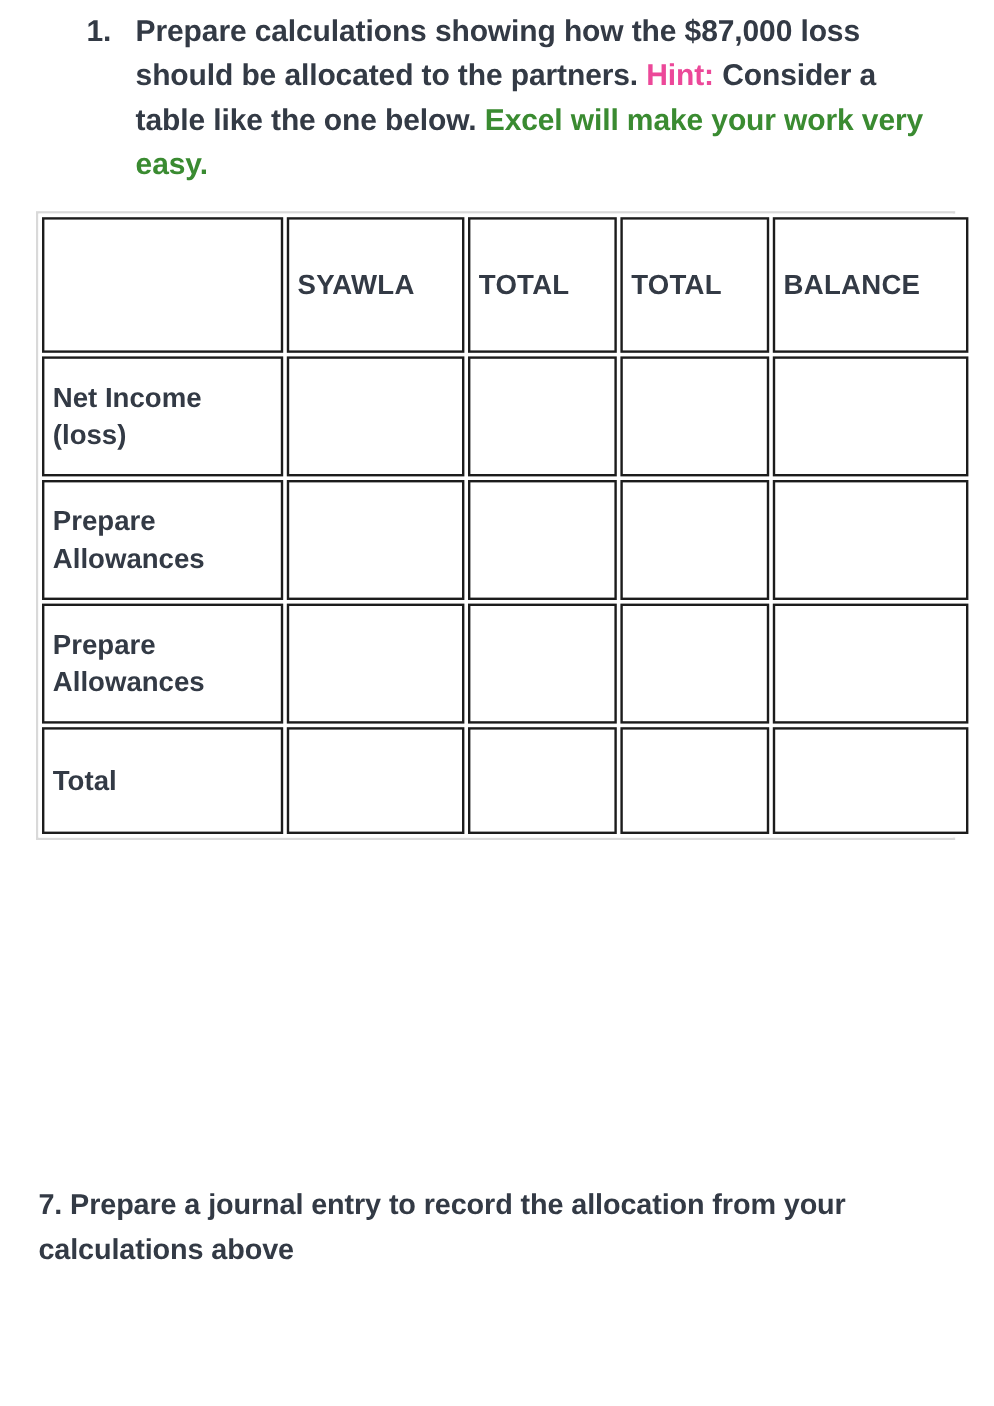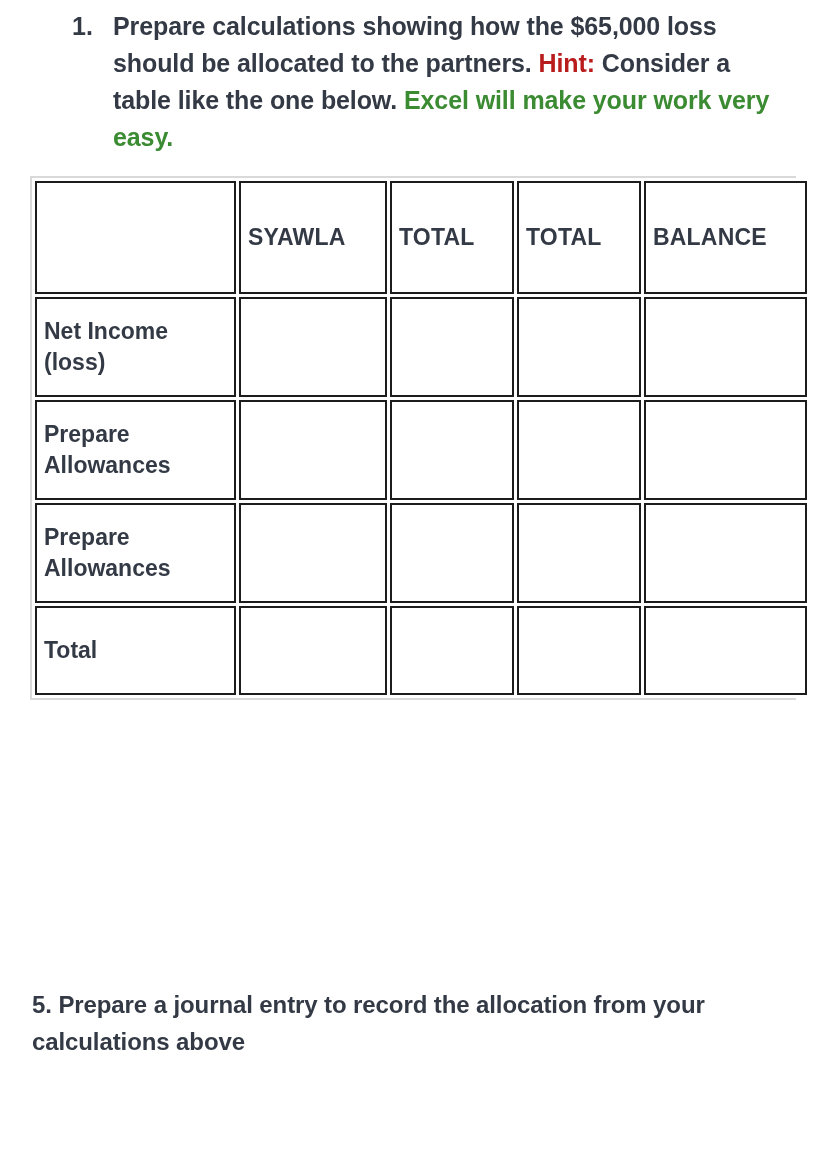--- a/index.html
+++ b/index.html
@@ -40,21 +40,21 @@
   .q1-text {
     font-size: 25px;
     font-weight: bold;
     line-height: 37px;
     color: #333a45;
     width: 680px;
     letter-spacing: -0.1px;
   }
   .hint-label {
     font-weight: bold;
-    color: #b91c1c;
+    color: #ec4899;
   }
   .green {
     color: #3a8b31;
     font-weight: bold;
   }
 
   
   .table-outer {
     position: absolute;
     left: 30px;
@@ -115,21 +115,21 @@
     color: #333a45;
     letter-spacing: -0.1px;
   }
 </style>
 </head>
 <body>
 
 <div class="q1-wrap">
   <div class="q1-row">
     <div class="q1-marker">1.</div>
-    <div class="q1-text"><span>Prepare calculations showing how the $65,000 loss should be allocated to the partners. </span><span class="hint-label">Hint:</span><span> Consider a table like the one below. </span><span class="green">Excel will make your work very easy.</span></div>
+    <div class="q1-text"><span>Prepare calculations showing how the $87,000 loss should be allocated to the partners. </span><span class="hint-label">Hint:</span><span> Consider a table like the one below. </span><span class="green">Excel will make your work very easy.</span></div>
   </div>
 </div>
 
 <div class="table-outer">
   <table class="alloc">
     <colgroup>
       <col class="c-label">
       <col class="c-sy">
       <col class="c-rev">
       <col class="c-tot">
@@ -173,13 +173,13 @@
         <td class="label-cell">Total</td>
         <td class="empty-cell"></td>
         <td class="empty-cell"></td>
         <td class="empty-cell"></td>
         <td class="empty-cell"></td>
       </tr>
     </tbody>
   </table>
 </div>
 
-<div class="q2-wrap">5. Prepare a journal entry to record the allocation from your calculations above</div>
+<div class="q2-wrap">7. Prepare a journal entry to record the allocation from your calculations above</div>
 
 </body></html>

